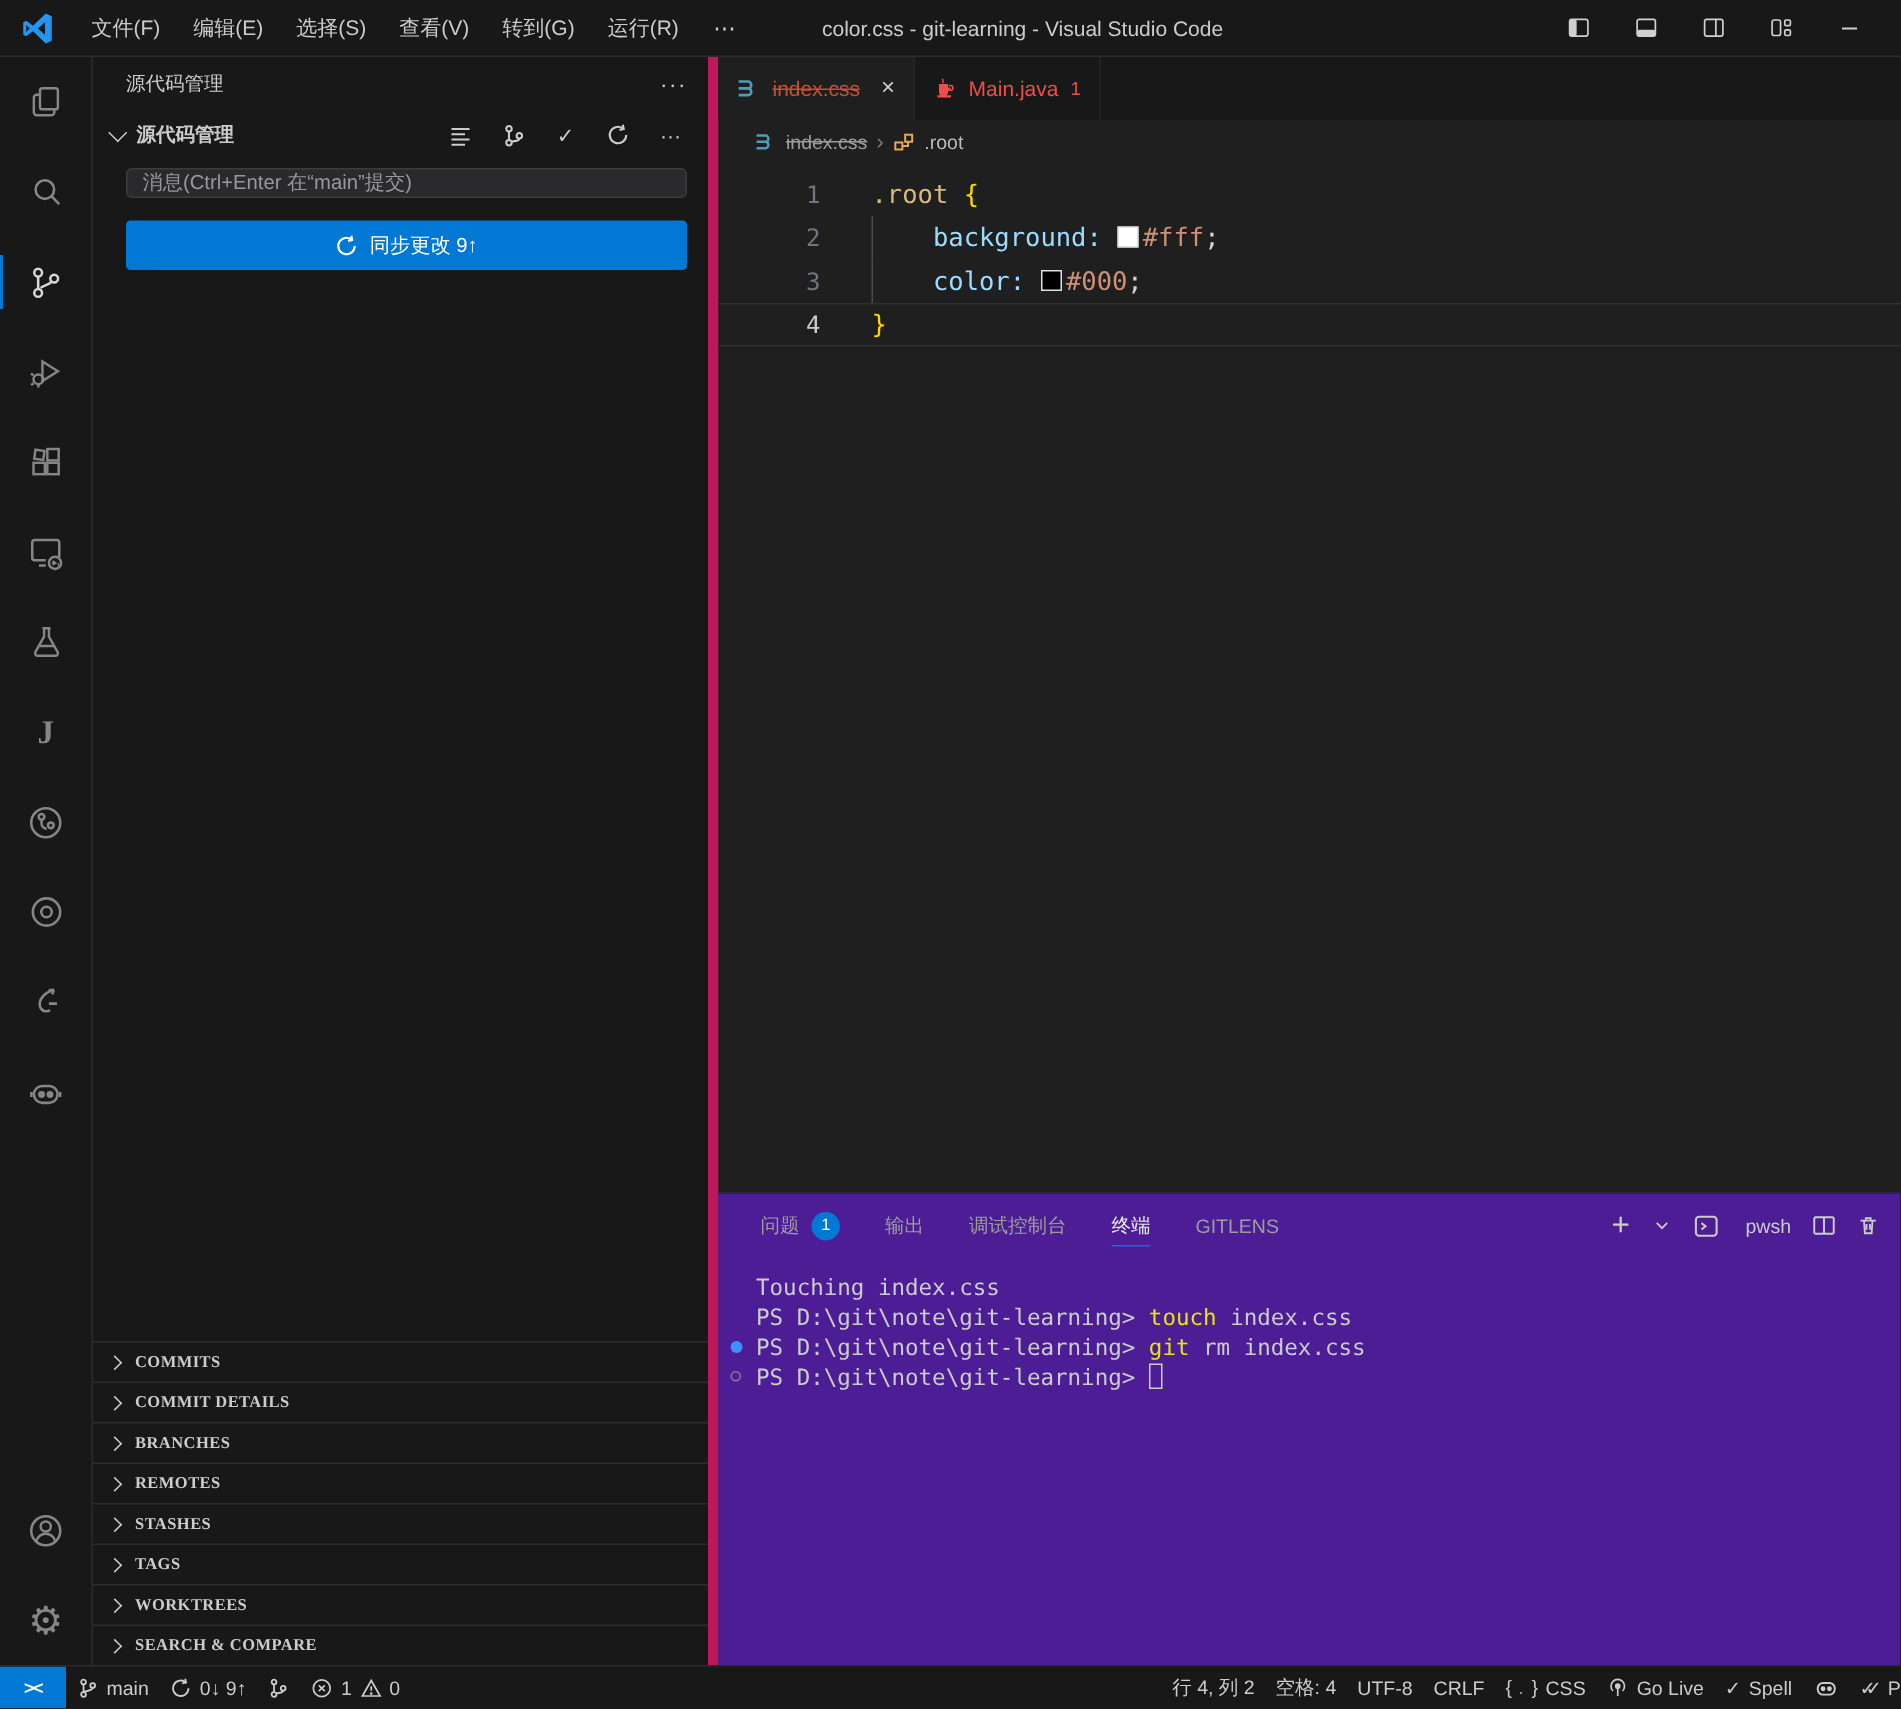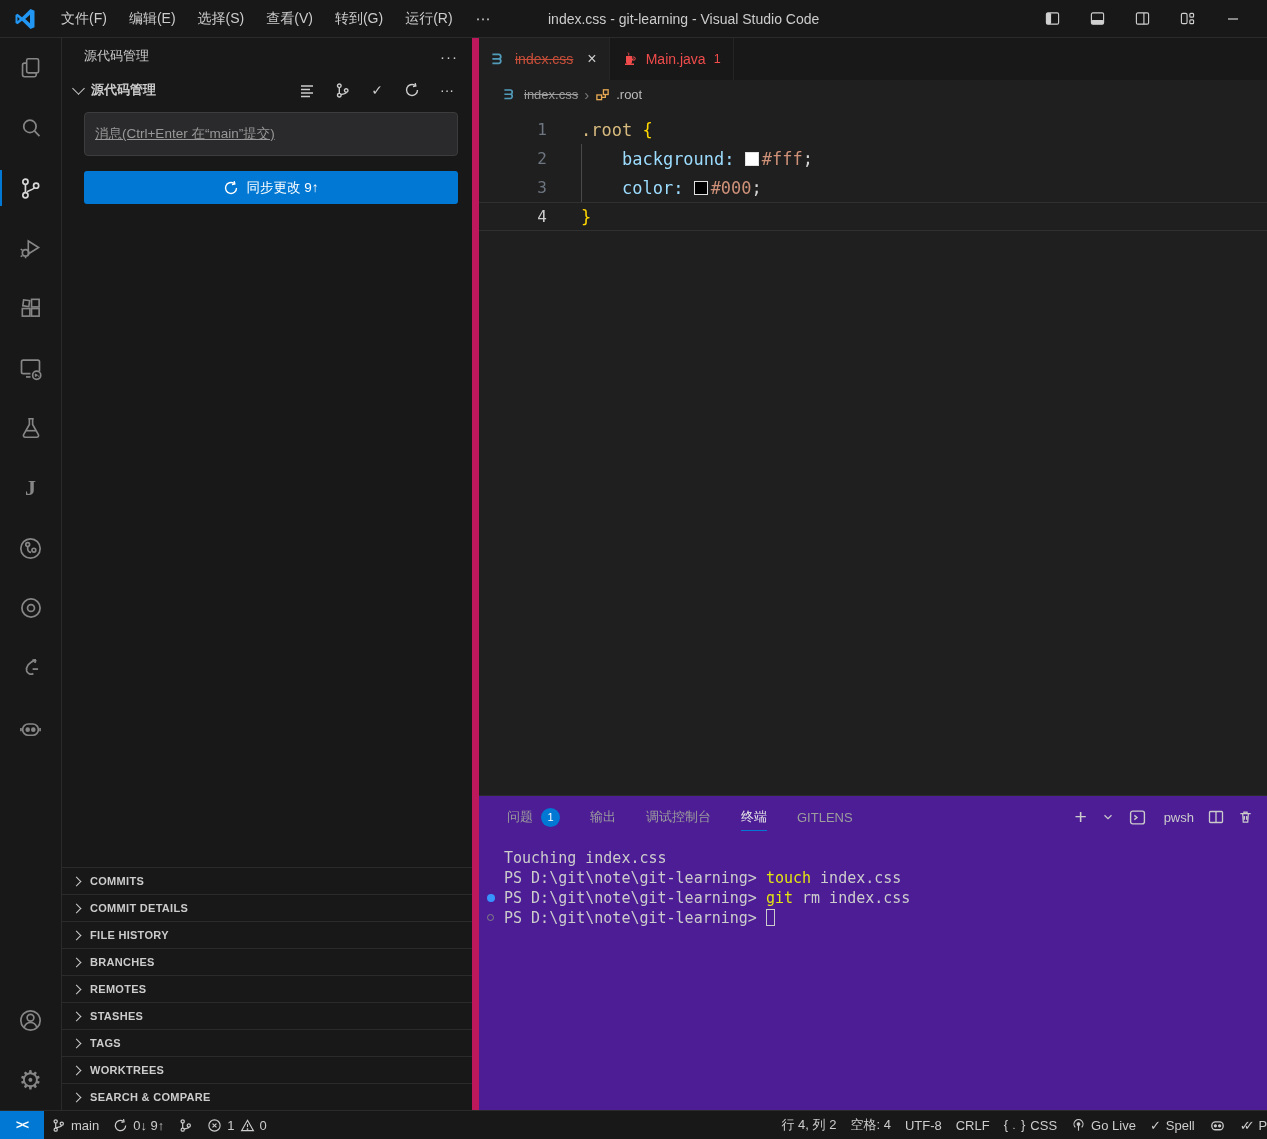--- a/index.html
+++ b/index.html
@@ -39,26 +39,26 @@
   .sb-title-row { height:36px; display:flex; align-items:center; padding:0 14px 0 22px;
     font-size:13px; color:#cccccc; }
   .sb-title-row .more { margin-left:auto; font-size:15px; letter-spacing:1px; color:#cccccc; }
   .sb-scm-row { height:32px; display:flex; align-items:center; padding:0 8px 0 8px; }
   .chev { width:9px; height:9px; border-right:1.4px solid #cccccc; border-bottom:1.4px solid #cccccc; display:inline-block; }
   .chev.down { transform:rotate(45deg); margin:-3px 8px 0 4px; }
   .chev.right { transform:rotate(-45deg); margin:0 10px 0 5px; width:7px; height:7px; }
   .sb-scm-label { font-size:13px; font-weight:bold; color:#cccccc; }
   .sb-scm-actions { margin-left:auto; display:flex; align-items:center; gap:17px; padding-right:8px; color:#cccccc; }
   .sb-scm-actions .act { display:flex; align-items:center; justify-content:center; width:18px; height:18px; font-size:14px; }
-  .msg-input { margin:6px 14px 0 22px; height:44px; background:#2a2a2c; border:1px solid #3c3c3c;
+  .msg-input { margin:6px 14px 0 22px; height:20px; background:#2a2a2c; border:1px solid #3c3c3c;
     border-radius:4px; display:flex; align-items:center; padding:0 10px; font-size:13.5px; color:#989898;
-    white-space:nowrap; overflow:hidden;text-decoration:underline; }
+    white-space:nowrap; overflow:hidden; }
   .sync-btn { margin:15px 14px 0 22px; height:33px; background:#0078d4; border-radius:3px;
     display:flex; align-items:center; justify-content:center; gap:7px; color:#ffffff; font-size:13.5px; }
-  .sb-sections { margin-top:auto; }
+  .sb-sections { margin-top:auto;font-family:Liberation Serif, serif; }
   .sb-section { height:27px; border-top:1px solid #2b2b2b; display:flex; align-items:center;
     padding-left:6px; font-size:11px; font-weight:bold; letter-spacing:.3px; color:#cccccc; }
 
   
   .editor-region { flex:1; display:flex; flex-direction:column; min-width:0; }
   .tabbar { height:42px; background:#181818; display:flex; align-items:stretch; }
   .tab { display:flex; align-items:center; gap:8px; padding:0 12px; font-size:14px;
     border-right:1px solid #252525; }
   .tab.active { background:#1f1f1f; }
   .tab .label.deleted { color:#c74e39; text-decoration:line-through; }
@@ -125,21 +125,21 @@
   </svg>
   <div class="menubar" id="menu-bar">
       <div class="menu-item">文件(F)</div>
       <div class="menu-item">编辑(E)</div>
       <div class="menu-item">选择(S)</div>
       <div class="menu-item">查看(V)</div>
       <div class="menu-item">转到(G)</div>
       <div class="menu-item">运行(R)</div>
     </div>
   <div class="menu-item menu-ellipsis">⋯</div>
-  <div class="win-title">index.css - git-learning - Visual Studio Code</div>
+  <div class="win-title">color.css - git-learning - Visual Studio Code</div>
   <div class="win-controls">
     <div class="wc">
       <svg width="17" height="15" viewBox="0 0 16 16" fill="none" stroke="currentColor" stroke-width="1.2">
         <rect x="1.5" y="2" width="13" height="12" rx="1.5"></rect>
           <rect x="1.5" y="2" width="5" height="12" rx="1.5" fill="currentColor" stroke="none"></rect>
       </svg>
     </div>
     <div class="wc">
       <svg width="17" height="15" viewBox="0 0 16 16" fill="none" stroke="currentColor" stroke-width="1.2">
         <rect x="1.5" y="2" width="13" height="12" rx="1.5"></rect>
@@ -304,24 +304,20 @@
       <span>同步更改 9↑</span>
     </div>
     <div class="sb-sections" id="sb-sections">
         <div class="sb-section">
           <span class="chev right"></span>
           <span>COMMITS</span>
         </div>
         <div class="sb-section">
           <span class="chev right"></span>
           <span>COMMIT DETAILS</span>
-        </div>
-        <div class="sb-section">
-          <span class="chev right"></span>
-          <span>FILE HISTORY</span>
         </div>
         <div class="sb-section">
           <span class="chev right"></span>
           <span>BRANCHES</span>
         </div>
         <div class="sb-section">
           <span class="chev right"></span>
           <span>REMOTES</span>
         </div>
         <div class="sb-section">

